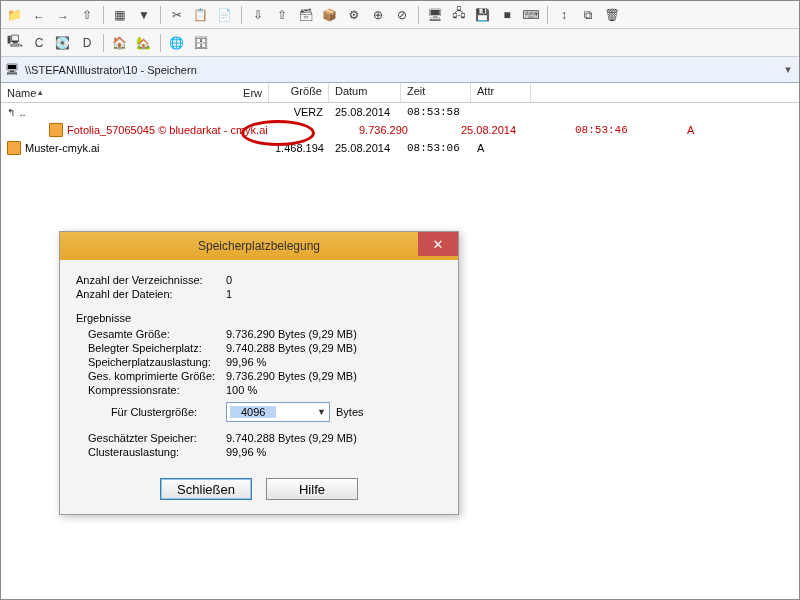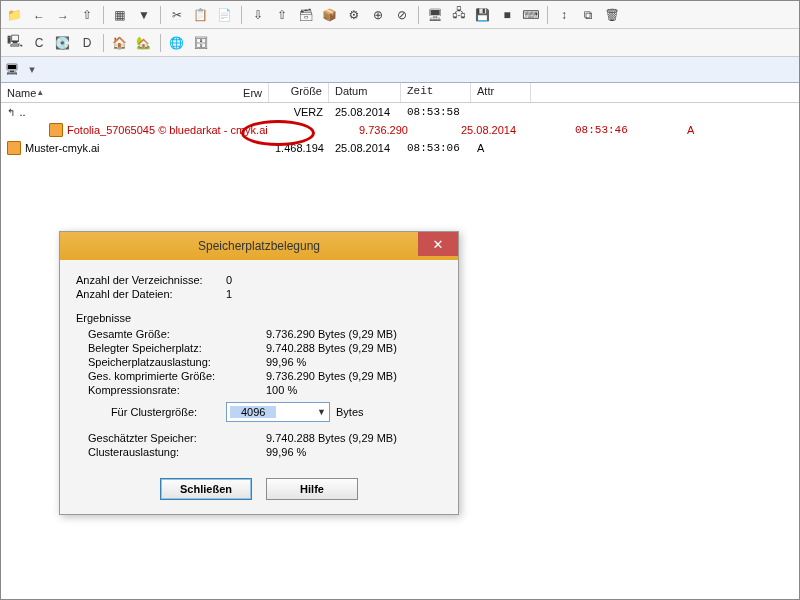--- a/index.html
+++ b/index.html
@@ -63,21 +63,21 @@
   }
   .hcell {
     border-right: 1px solid #ddd;
     padding: 2px 6px;
     color: #222;
     cursor: pointer;
   }
   .hcell.name { width: 268px; display:flex; align-items:center; }
   .hcell.size { width: 60px; text-align:right;}
   .hcell.date { width: 72px; }
-  .hcell.time { width: 70px; font-family: Liberation Mono, monospace; }
+  .hcell.time { width: 70px; }
   .hcell.attr { width: 60px; }
   .list {
     position: relative;
   }
   .row {
     display: flex;
     height: 18px;
     align-items: center;
   }
   .cell {
@@ -133,21 +133,21 @@
     display:flex; align-items:center; justify-content:center;
     font-size: 13px;
     cursor: pointer;
   }
   .dlg-body {
     padding: 12px 16px 8px 16px;
   }
   .kv { display:flex; margin: 2px 0;}
   .kv .k { width: 150px; }
   .kv .v { flex:1; }
-  .kv.ind { padding-left: 12px; gap: 40px; }
+  .kv.ind { padding-left: 12px; }
   .kv.ind .k { width: 138px; }
   .sect {
     margin-top: 12px;
     margin-bottom: 4px;
   }
   .cluster-row {
     display:flex; align-items:center; gap:6px;
     padding-left: 12px;
     margin: 6px 0 10px 0;
   }
@@ -168,22 +168,21 @@
     display:flex; justify-content:center; gap:14px;
     padding: 10px 0 14px 0;
     border-top: 0;
   }
   .btn {
     width: 92px; height: 22px;
     border: 1px solid #8b8b8b;
     background: linear-gradient(#fdfdfd,#e5e5e5);
     display:flex; align-items:center; justify-content:center;
     cursor: pointer;
-    font-size: 11px;
-    font-weight: bold;
+    font-size: 13px;
   }
   .btn.primary { border: 1px solid #3c7fb1; box-shadow: 0 0 0 1px #8fc3e8 inset;}
   .sortcaret { font-size:8px; color:#555;}
 </style>
 </head>
 <body>
 
 <div class="toolbar" id="tb1">
     <span class="tbtn">📁</span>
     <span class="tbtn">←</span>
@@ -224,20 +223,21 @@
     <span class="tsep"></span>
     <span class="tbtn">🏠</span>
     <span class="tbtn">🏡</span>
     <span class="tsep"></span>
     <span class="tbtn">🌐</span>
     <span class="tbtn">🗄</span>
   </div>
 
 <div class="pathbar">
   <span>🖥</span>
+  <span class="path">\\STEFAN\Illustrator\10 - Speichern</span>
   <span class="drop">▾</span>
 </div>
 
 <div class="list-header">
   <div class="hcell name">
     <span>Name</span>
     <span class="sortcaret">▲</span>
     <span style="margin-left:auto">Erw</span>
   </div>
   <div class="hcell size">Größe</div>

